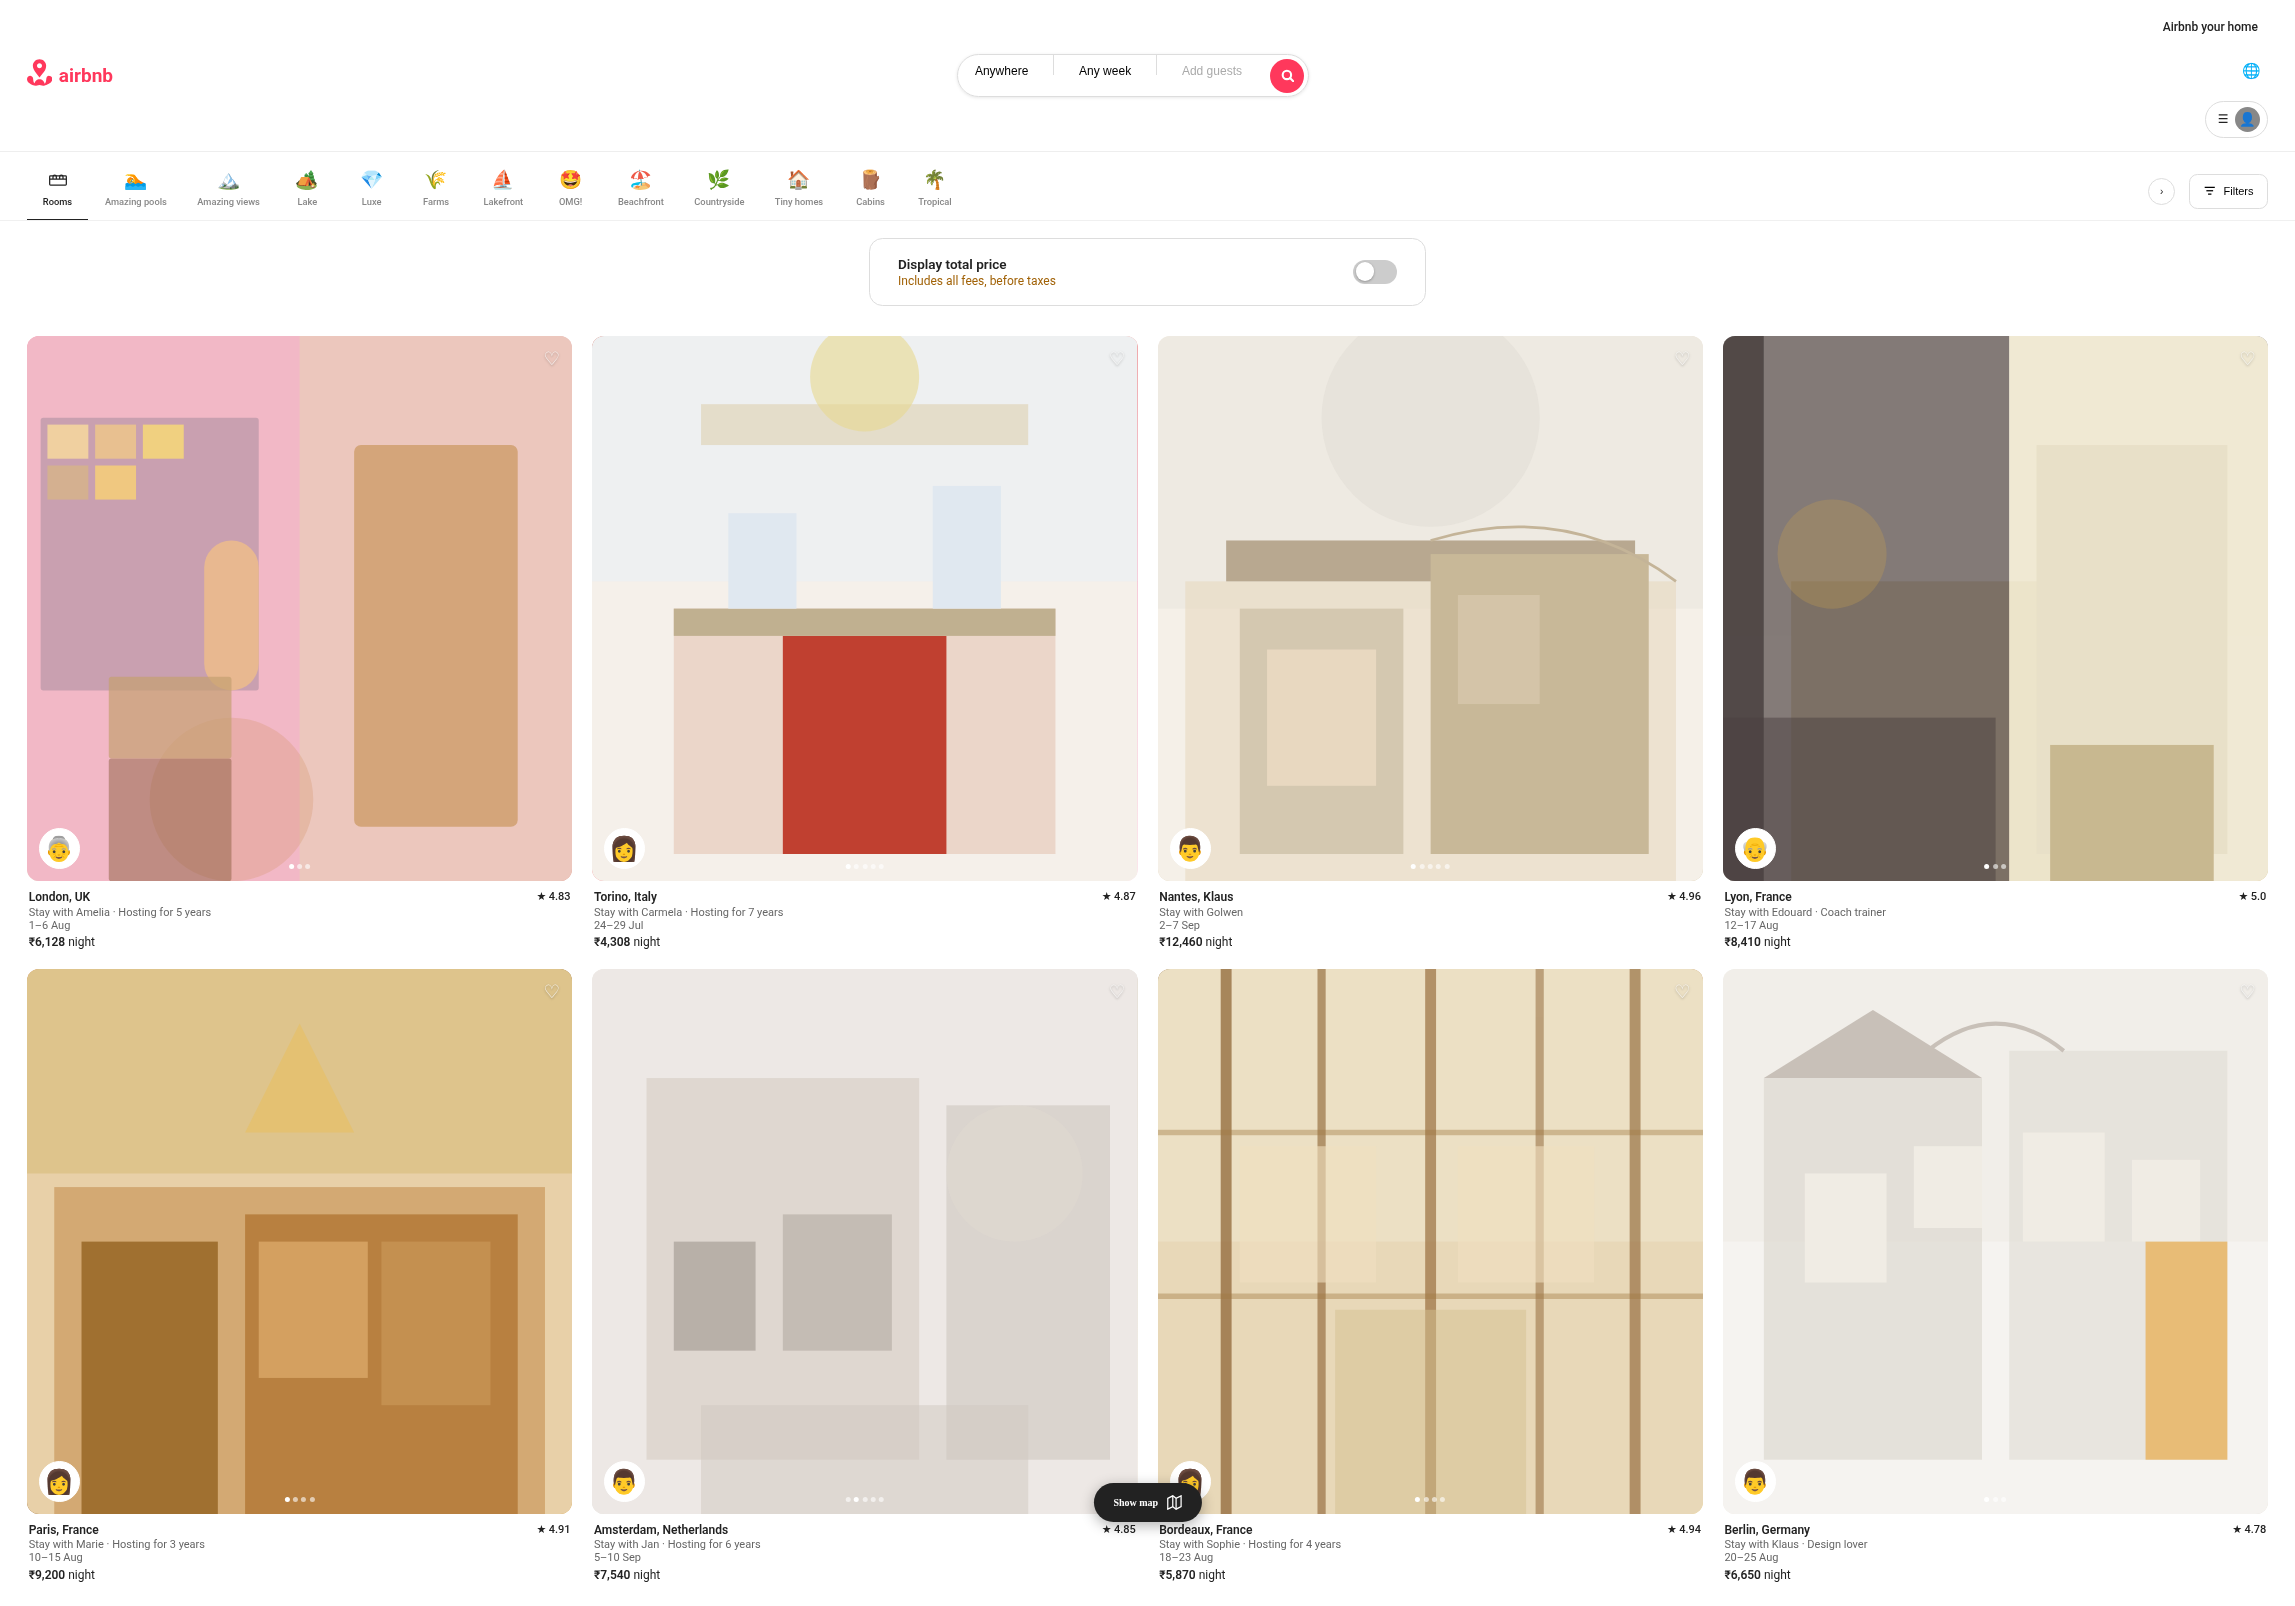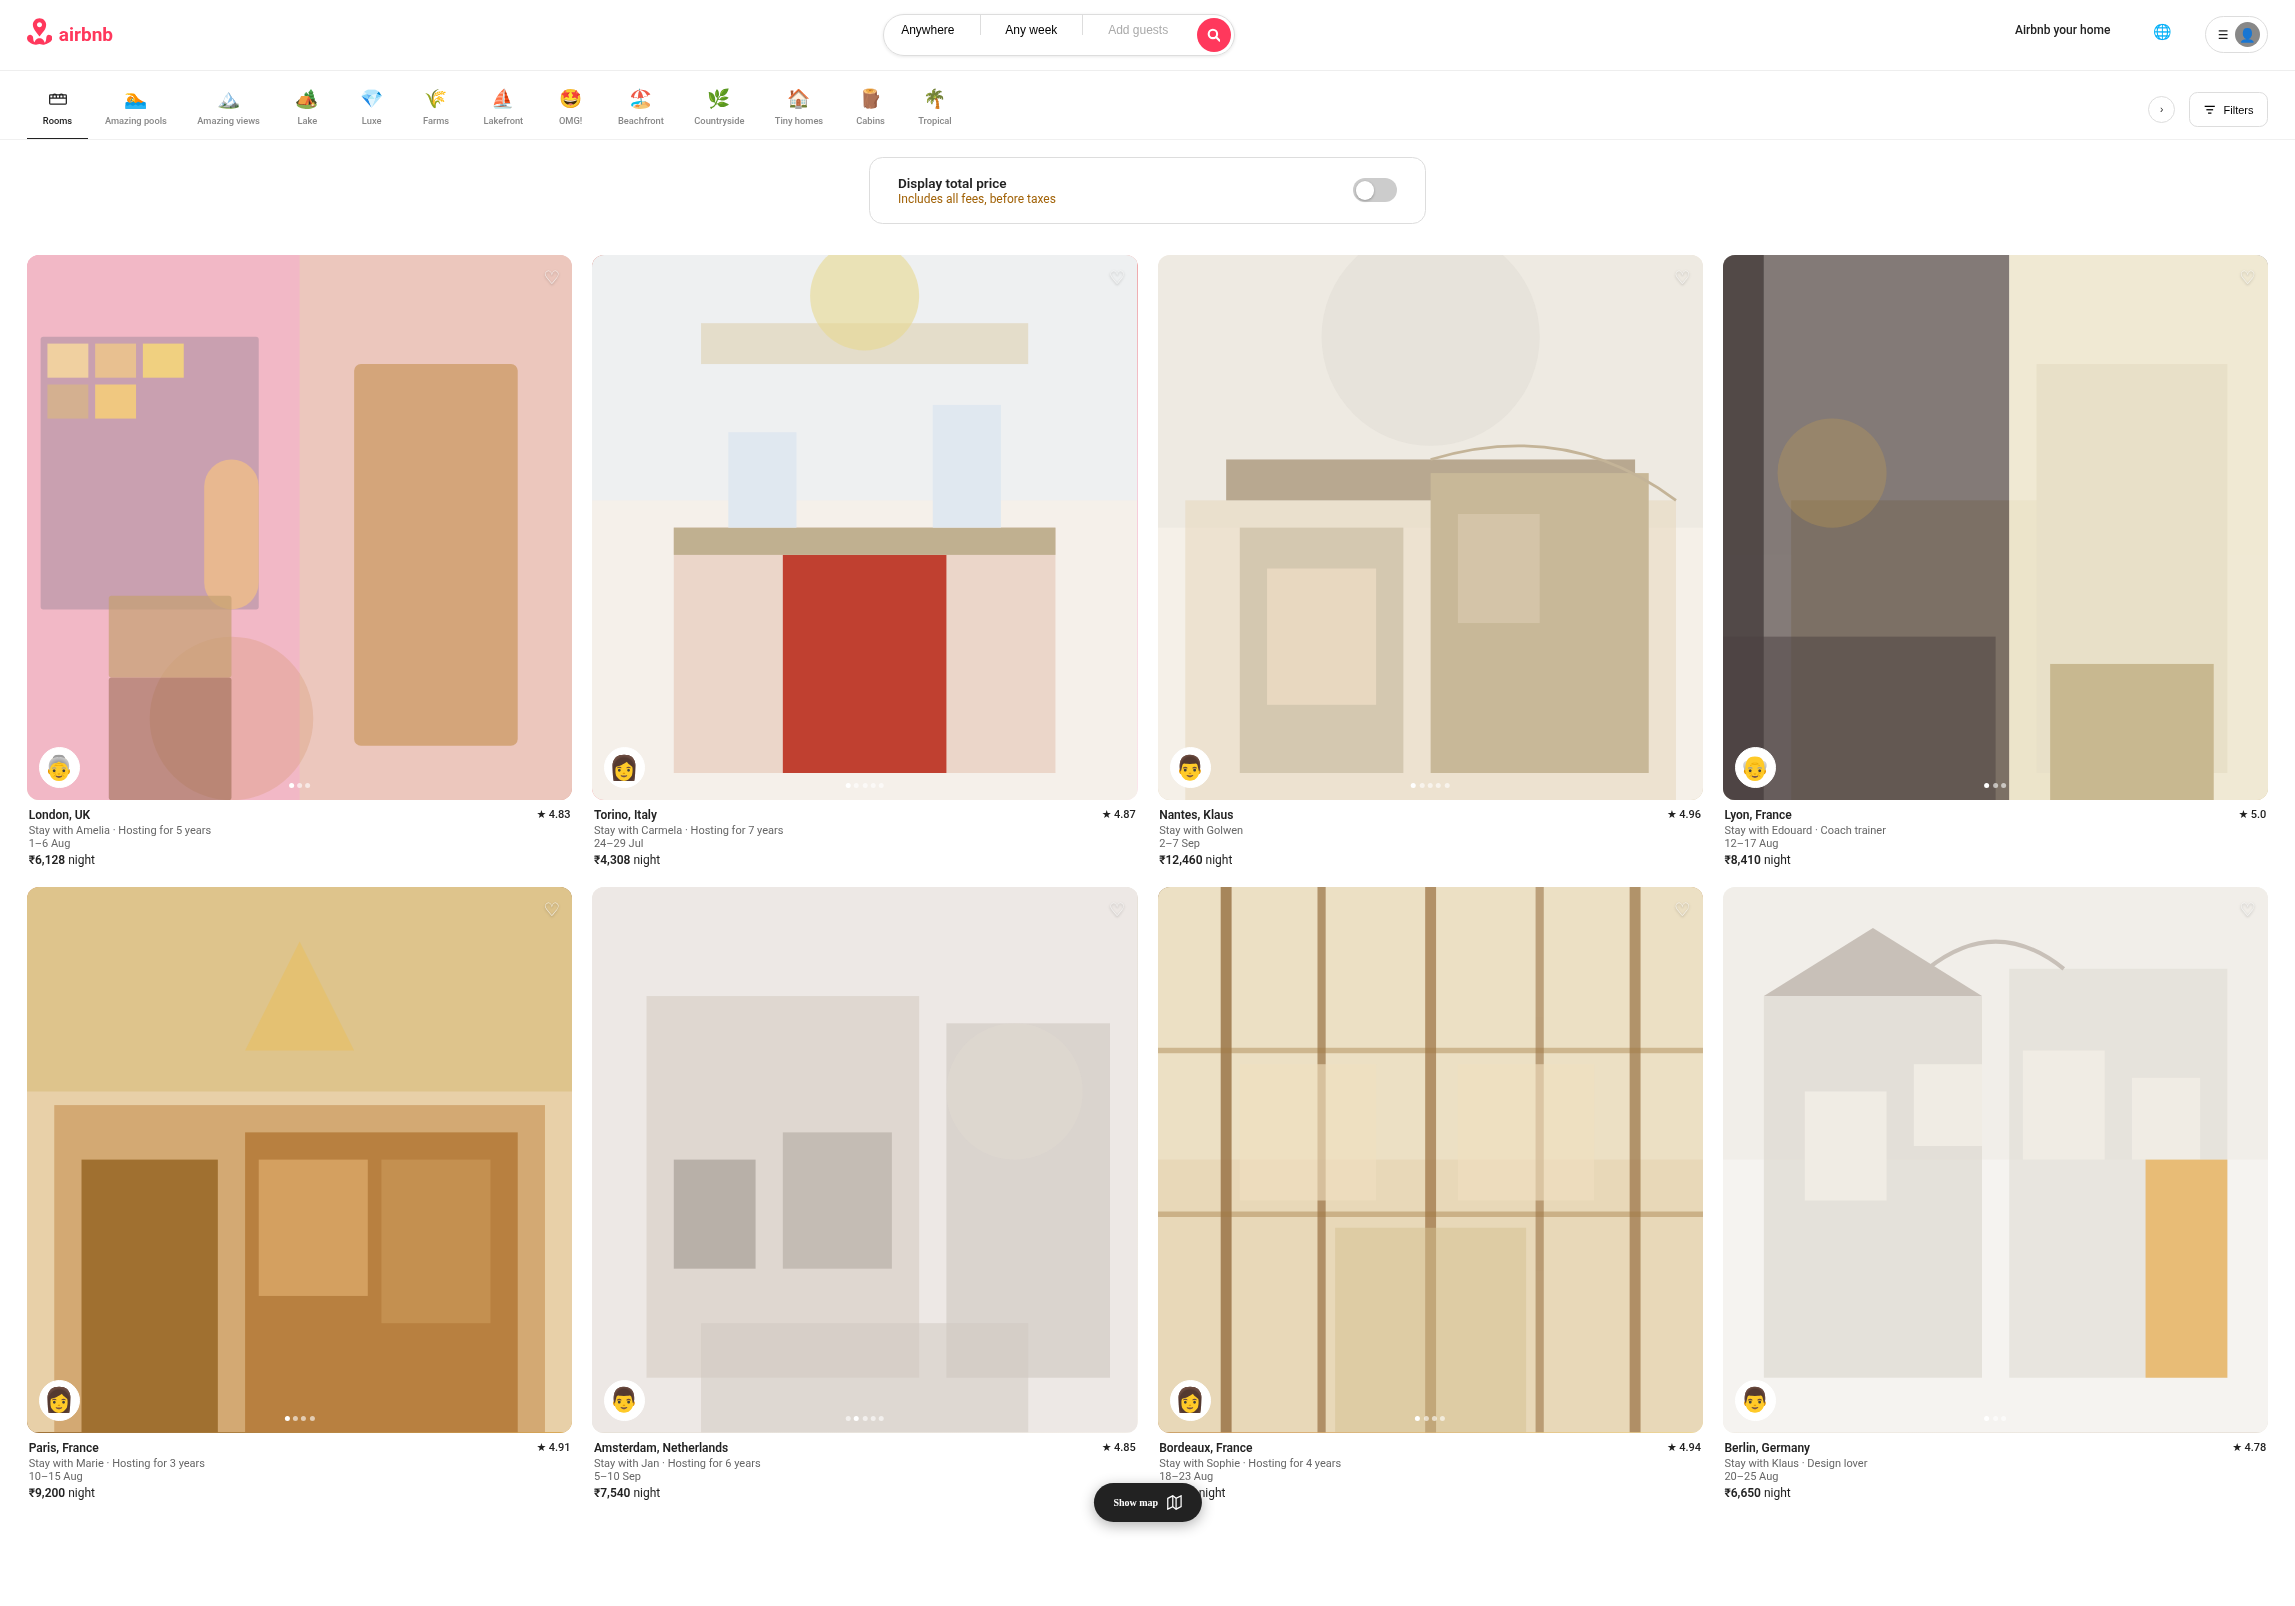--- a/index.html
+++ b/index.html
@@ -57,22 +57,23 @@
       color: #fff;
       font-size: 13.5px;
       display: flex;
       align-items: center;
       justify-content: center;
     }
     .add-guests { color: #aaa; font-weight: 400; }
 
     .header-right {
       display: flex;
-      align-items: flex-start;
-      gap: 26px;
+      align-items: flex-end;
+      gap: 14px;
+      flex-direction: column;
     }
     .host-link {
       font-size: 12px;
       font-weight: 500;
       cursor: pointer;
       padding: 6.8px 10px;
       border-radius: 17px;
     }
     .globe-btn, .menu-btn {
       background: none;

